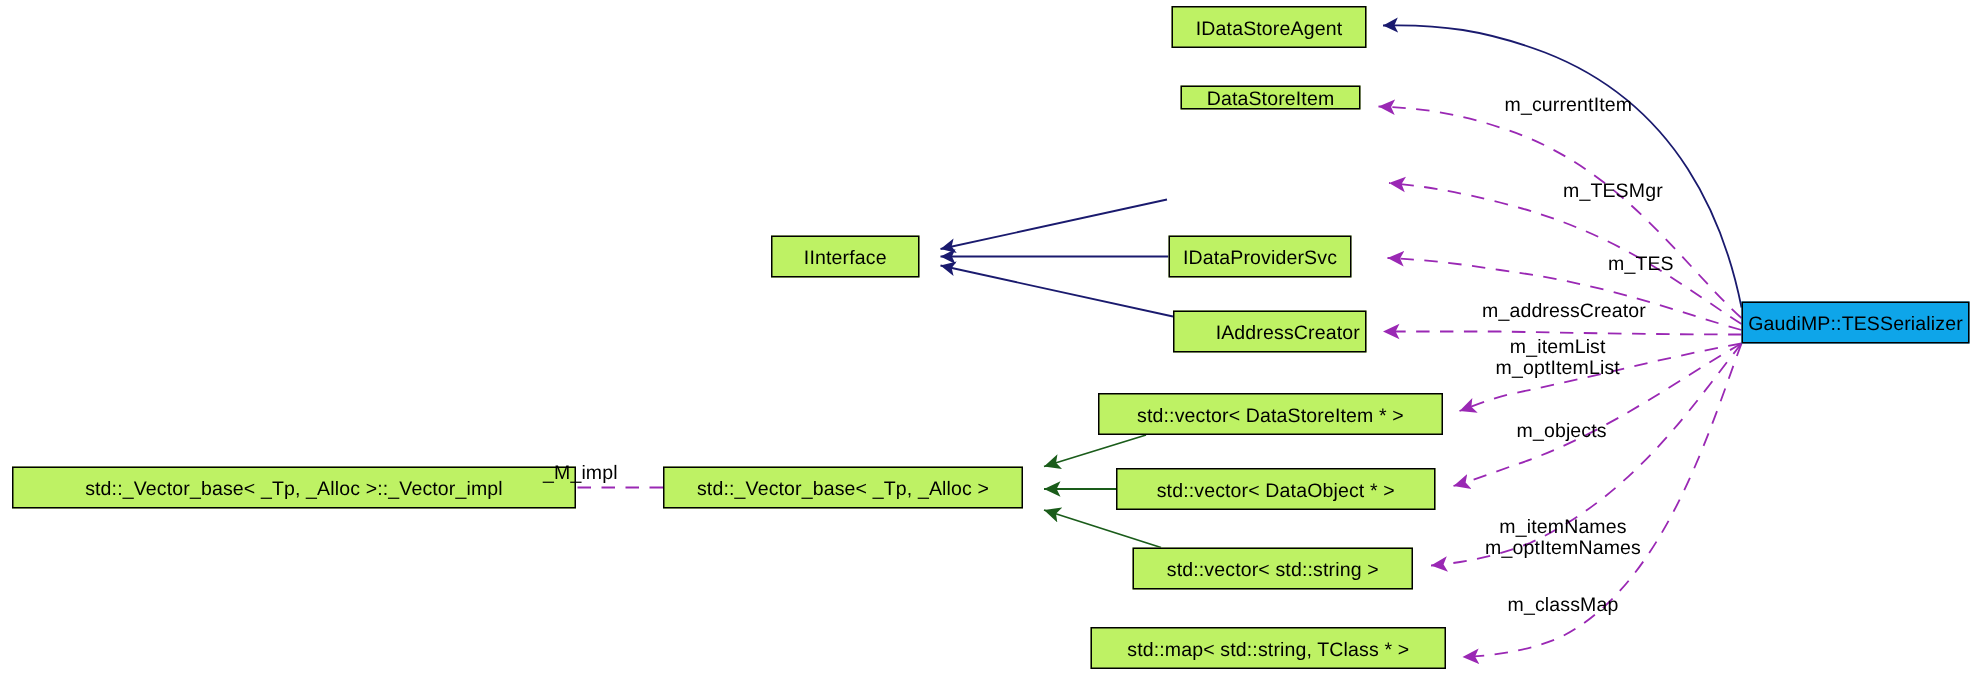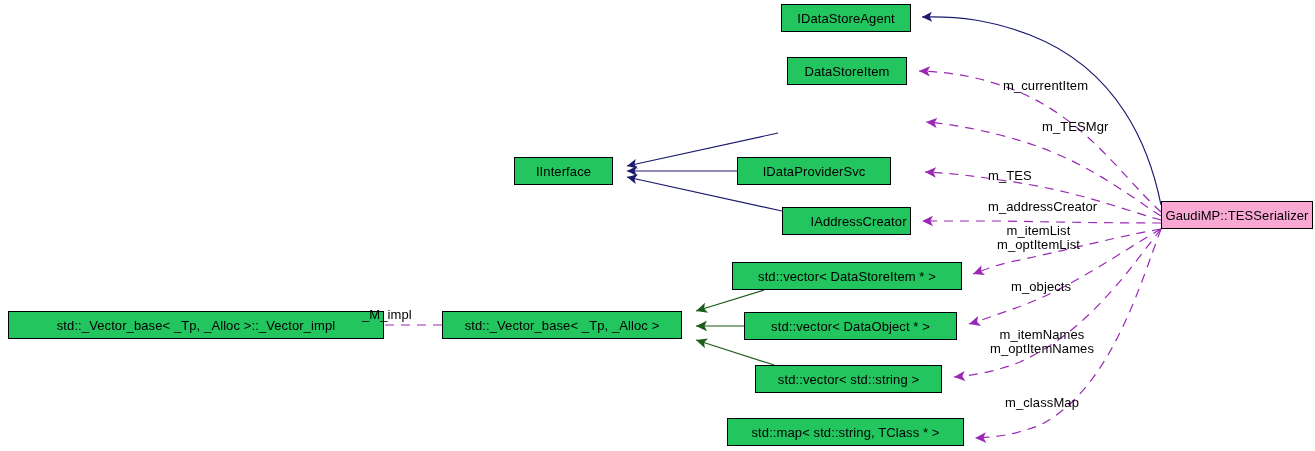--- a/index.html
+++ b/index.html
@@ -23,32 +23,32 @@
     left: 0;
     top: 0;
     width: 1315px;
     height: 451px;
     pointer-events: none;
   }
   .node {
     position: absolute;
     box-sizing: border-box;
     border: 1px solid #000000;
-    background: #22c55e;
+    background: #bef264;
     display: flex;
     align-items: center;
     justify-content: center;
     font-size: 13px;
     color: #000000;
     white-space: nowrap;
     line-height: 1;
     letter-spacing: 0.1px;
   }
   .node.highlight {
-    background: #f9a8d4;
+    background: #0ea5e9;
   }
   .edge-label {
     position: absolute;
     font-size: 13px;
     color: #000000;
     white-space: nowrap;
     line-height: 14px;
     text-align: center;
     letter-spacing: 0.1px;
   }
@@ -122,26 +122,26 @@
 
     <g>
       <path d="M442,325 L349,325" fill="none" stroke="#9a28b4" stroke-width="1.2" stroke-dasharray="9,7" marker-end="url(#arrow-usage)"></path>
     </g>
   </svg>
 
   <div class="node" style="left:781px;top:4px;width:130px;height:28px;">
     <span>IDataStoreAgent</span>
   </div>
 
-  <div class="node" style="left:787px;top:57px;width:120px;height:28px;">
+  <div class="node" style="left:787px;top:57px;width:120px;height:16px;">
     <span>DataStoreItem</span>
   </div>
 
 
-  <div class="node" style="left:737px;top:157px;width:154px;height:28px;">
+  <div class="node" style="left:779px;top:157px;width:122px;height:28px;">
     <span>IDataProviderSvc</span>
   </div>
 
   <div class="node" style="left:782px;top:207px;width:129px;height:28px;padding-left:24px;">
     <span>IAddressCreator</span>
   </div>
 
   <div class="node" style="left:514px;top:157px;width:99px;height:28px;">
     <span>IInterface</span>
   </div>
@@ -167,33 +167,33 @@
   </div>
 
   <div class="node" style="left:727px;top:418px;width:237px;height:28px;">
     <span>std::map&lt; std::string, TClass * &gt;</span>
   </div>
 
   <div class="node highlight" style="left:1161px;top:201px;width:152px;height:28px;">
     <span>GaudiMP::TESSerializer</span>
   </div>
 
-  <div class="edge-label" style="left:1003px;top:63px;margin-top:16px;">m_currentItem</div>
+  <div class="edge-label" style="left:1003px;top:63px;">m_currentItem</div>
 
   <div class="edge-label" style="left:1018px;top:120px;padding-left:24px;">m_TESMgr</div>
 
-  <div class="edge-label" style="left:988px;top:169px;">m_TES</div>
+  <div class="edge-label" style="left:1072px;top:169px;">m_TES</div>
 
   <div class="edge-label" style="left:988px;top:200px;">m_addressCreator</div>
 
   <div class="edge-label" style="left:997px;top:224px;white-space:pre;">m_itemList
 m_optItemList</div>
 
   <div class="edge-label" style="left:1011px;top:280px;">m_objects</div>
 
-  <div class="edge-label" style="left:990px;top:328px;white-space:pre;">m_itemNames
+  <div class="edge-label" style="left:990px;top:344px;white-space:pre;">m_itemNames
 m_optItemNames</div>
 
   <div class="edge-label" style="left:1005px;top:396px;">m_classMap</div>
 
   <div class="edge-label" style="left:362px;top:308px;">_M_impl</div>
 
 </div>
 
 </body></html>

